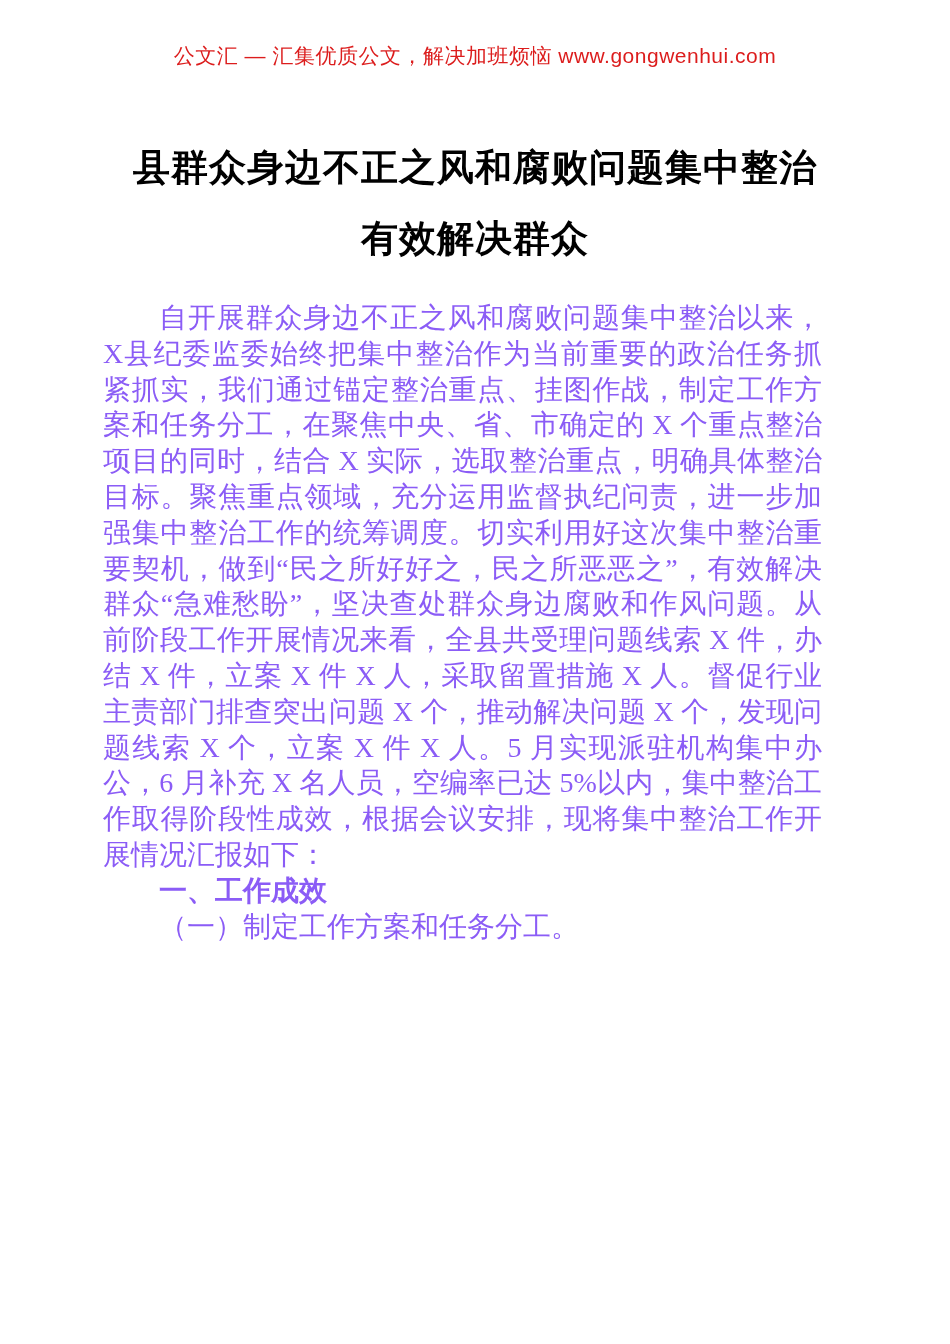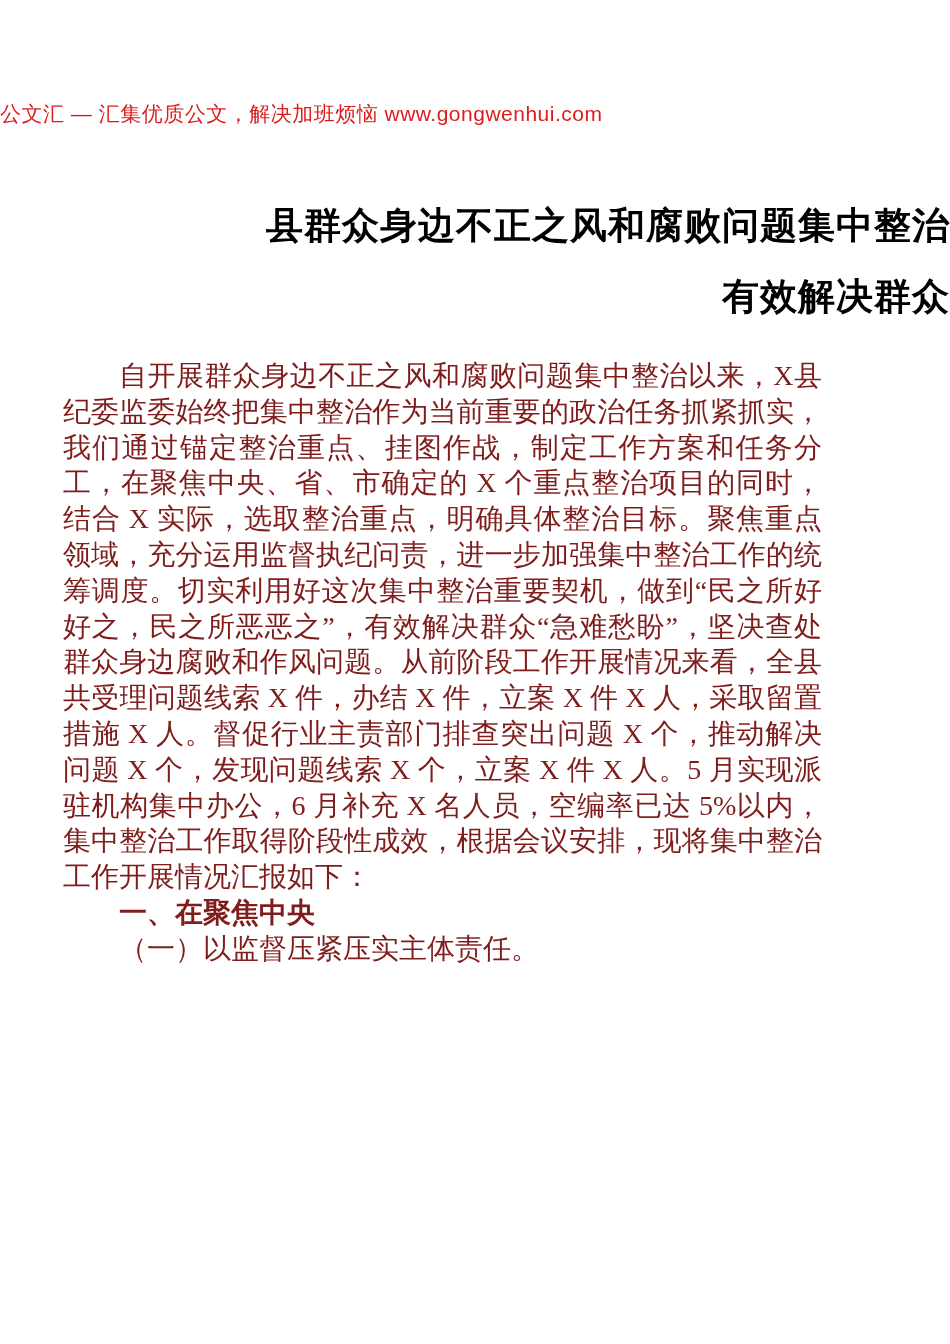--- a/index.html
+++ b/index.html
@@ -9,48 +9,48 @@
   }
   .page {
     position: relative;
     width: 950px;
     height: 1344px;
     margin: 0 auto;
     background: #ffffff;
     overflow: hidden;
   }
   .watermark {
-    padding-top: 102px;
+    padding-top: 44px;
+    text-align: center;
     font-family: "Liberation Sans", sans-serif;
     font-size: 21px;
     line-height: 24px;
     color: #dc1d1d;
     letter-spacing: 0.5px;
   }
   .doc-title {
     margin: 64px 0 0 0;
     text-align: center;
     font-family: "Liberation Sans", sans-serif;
     font-weight: 600;
     font-size: 37px;
     line-height: 71px;
     color: #000000;
   }
   .doc-title .title-line {
     display: block;
     letter-spacing: 1px;
-    text-align: right;
   }
   .doc-body {
-    margin: 26px 128px 0 63px;
+    margin: 26px 128px 0 103px;
     font-family: "Liberation Serif", serif;
     font-size: 28px;
     line-height: 35.8px;
     text-align: justify;
-    color: #7f1d1d;
+    color: #8b5cf6;
   }
   .para {
     margin: 0;
     text-indent: 2em;
   }
   .heading {
     font-family: "Liberation Sans", sans-serif;
     font-weight: bold;
   }
   .subheading {
@@ -65,17 +65,17 @@
 
   <div class="watermark">公文汇 — 汇集优质公文，解决加班烦恼 www.gongwenhui.com</div>
 
   <h1 class="doc-title">
     <span class="title-line">县群众身边不正之风和腐败问题集中整治</span>
     <span class="title-line">有效解决群众</span>
   </h1>
 
   <div class="doc-body">
     <p class="para">自开展群众身边不正之风和腐败问题集中整治以来，X县纪委监委始终把集中整治作为当前重要的政治任务抓紧抓实，我们通过锚定整治重点、挂图作战，制定工作方案和任务分工，在聚焦中央、省、市确定的 X 个重点整治项目的同时，结合 X 实际，选取整治重点，明确具体整治目标。聚焦重点领域，充分运用监督执纪问责，进一步加强集中整治工作的统筹调度。切实利用好这次集中整治重要契机，做到“民之所好好之，民之所恶恶之”，有效解决群众“急难愁盼”，坚决查处群众身边腐败和作风问题。从前阶段工作开展情况来看，全县共受理问题线索 X 件，办结 X 件，立案 X 件 X 人，采取留置措施 X 人。督促行业主责部门排查突出问题 X 个，推动解决问题 X 个，发现问题线索 X 个，立案 X 件 X 人。5 月实现派驻机构集中办公，6 月补充 X 名人员，空编率已达 5%以内，集中整治工作取得阶段性成效，根据会议安排，现将集中整治工作开展情况汇报如下：</p>
-    <p class="para heading">一、在聚焦中央</p>
-    <p class="para subheading">（一）以监督压紧压实主体责任。</p>
+    <p class="para heading">一、工作成效</p>
+    <p class="para subheading">（一）制定工作方案和任务分工。</p>
   </div>
 
 </div>
 
 </body></html>

